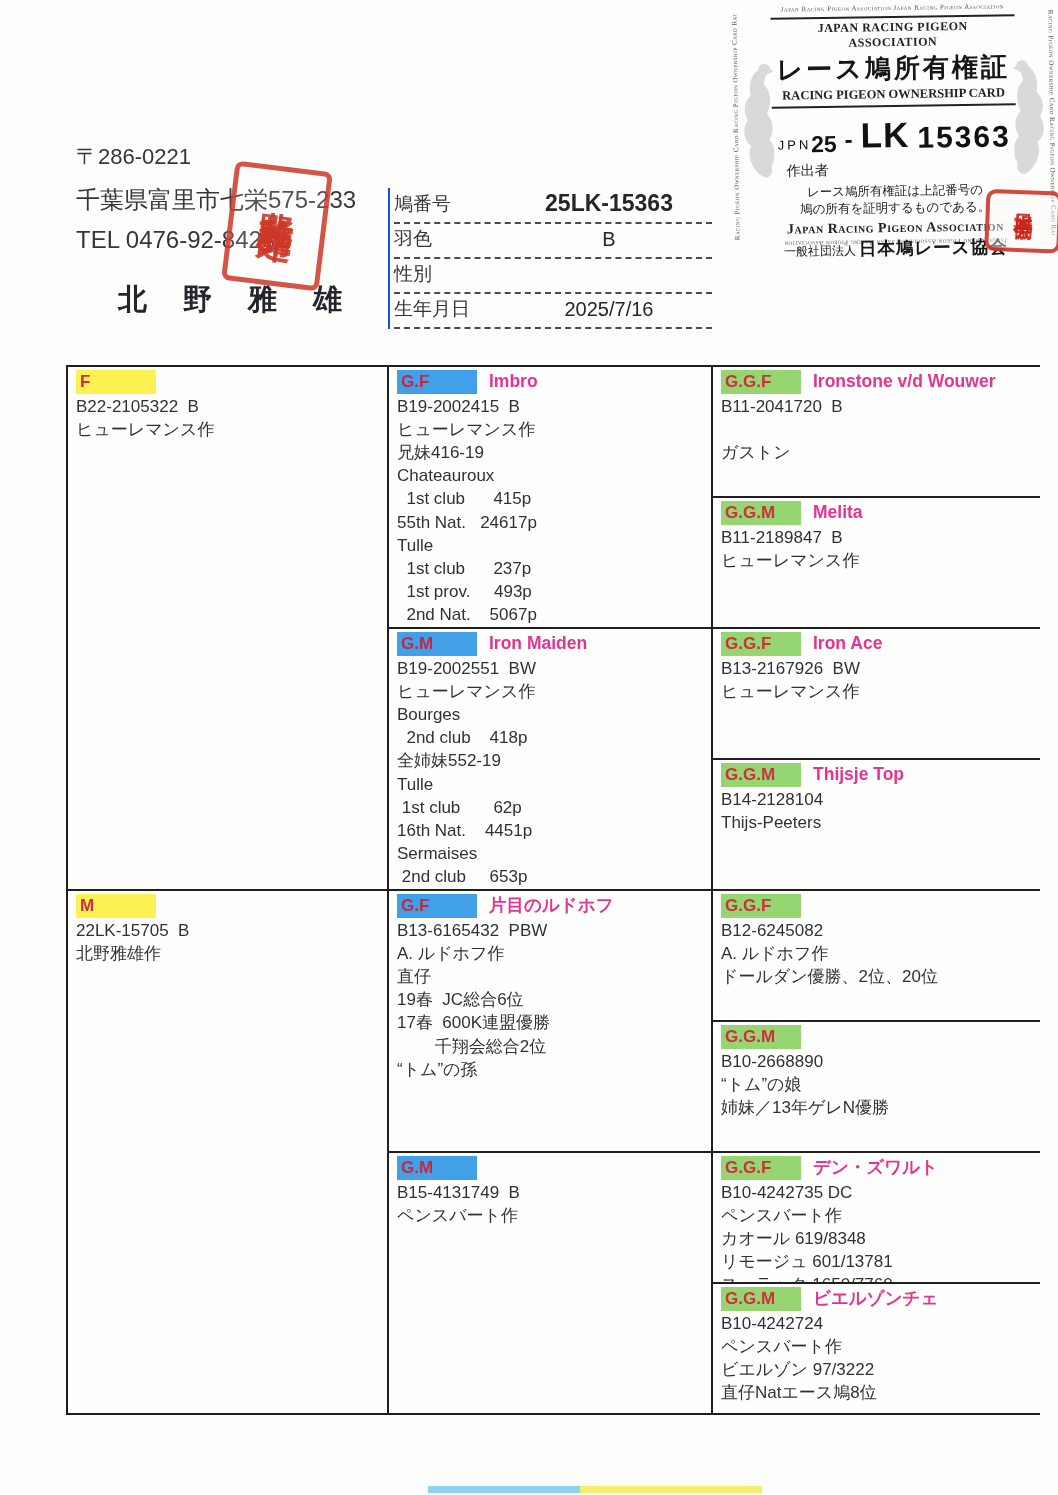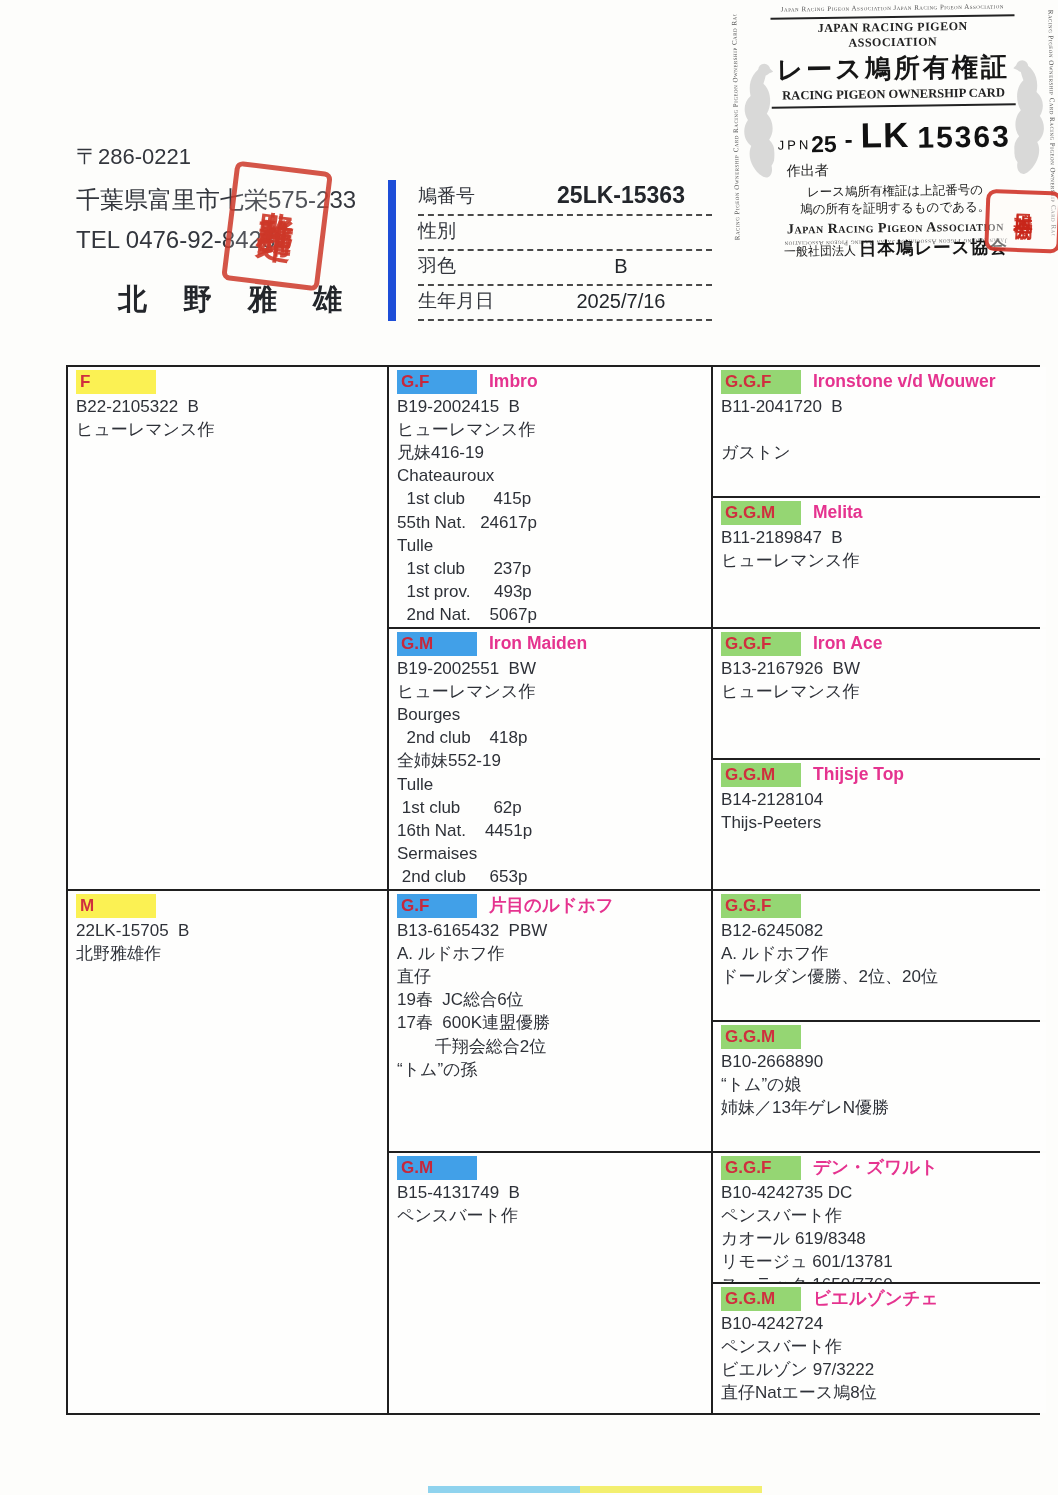--- a/index.html
+++ b/index.html
@@ -12,21 +12,21 @@
   
   .owner { position:absolute; left:76px; top:142px; color:#33363d; }
   .owner .postal { font-size:22px; margin-bottom:12px; }
   .owner .addr { font-size:24px; margin-bottom:10px; }
   .owner .tel { font-size:24px; margin-bottom:26px; }
   .owner .oname { font-size:29px; font-weight:bold; letter-spacing:14px; margin-left:30px; color:#23262b;text-align:right; }
   .hanko { position:absolute; left:228px; top:166px; width:98px; height:120px; border:5px solid rgba(205,55,40,.85); border-radius:8px; transform:rotate(7deg); display:flex; align-items:center; justify-content:center; background:rgba(255,255,255,0.15); }
   .hanko-inner { writing-mode:vertical-rl; height:84px; font-size:35px; font-weight:bold; line-height:1.0; color:rgba(205,55,40,.9); letter-spacing:3px; }
 
   
-  .form { position:absolute; left:388px; top:180px; width:324px; border-left:8px solid #1d4ed8; padding-left:22px; }
+  .form { position:absolute; left:388px; top:188px; width:324px; border-left:2px solid #1d4ed8; padding-left:4px; }
   .form-row { display:flex; align-items:center; border-bottom:2px dashed #4a4a4a; padding:2px 0 5px; min-height:31px; }
   .form-label { width:112px; font-size:19px; color:#33363d; }
   .form-value { flex:1; text-align:center; font-size:20px; color:#23262b; }
   .form-row.first .form-value { font-size:23px; font-weight:bold; }
 
   
   .card { position:absolute; left:732px; top:4px; width:324px; height:242px; transform:rotate(-0.8deg); font-family:"Liberation Serif", serif; color:#222; }
   .card-edge { position:absolute; font-size:7px; letter-spacing:.5px; color:#555; white-space:nowrap; overflow:hidden; font-variant:small-caps; }
   .edge-top { top:0; left:0; width:100%; text-align:center; }
   .edge-bottom { bottom:0; left:0; width:100%; text-align:center; transform:rotate(180deg); }
@@ -88,26 +88,26 @@
   <div class="hanko">
     <div class="hanko-inner">北野雅雄之印</div>
   </div>
 
   <div class="form">
     <div class="form-row first">
       <div class="form-label">鳩番号</div>
       <div class="form-value">25LK-15363</div>
     </div>
     <div class="form-row">
+      <div class="form-label">羽色</div>
+      <div class="form-value">B</div>
+    </div>
+    <div class="form-row">
       <div class="form-label">性別</div>
       <div class="form-value"></div>
-    </div>
-    <div class="form-row">
-      <div class="form-label">羽色</div>
-      <div class="form-value">B</div>
     </div>
     <div class="form-row">
       <div class="form-label">生年月日</div>
       <div class="form-value">2025/7/16</div>
     </div>
   </div>
 
   <div class="card">
     <div class="card-edge edge-top">Japan Racing Pigeon Association Japan Racing Pigeon Association</div>
     <div class="card-edge edge-bottom">Japan Racing Pigeon Association Japan Racing Pigeon Association</div>

